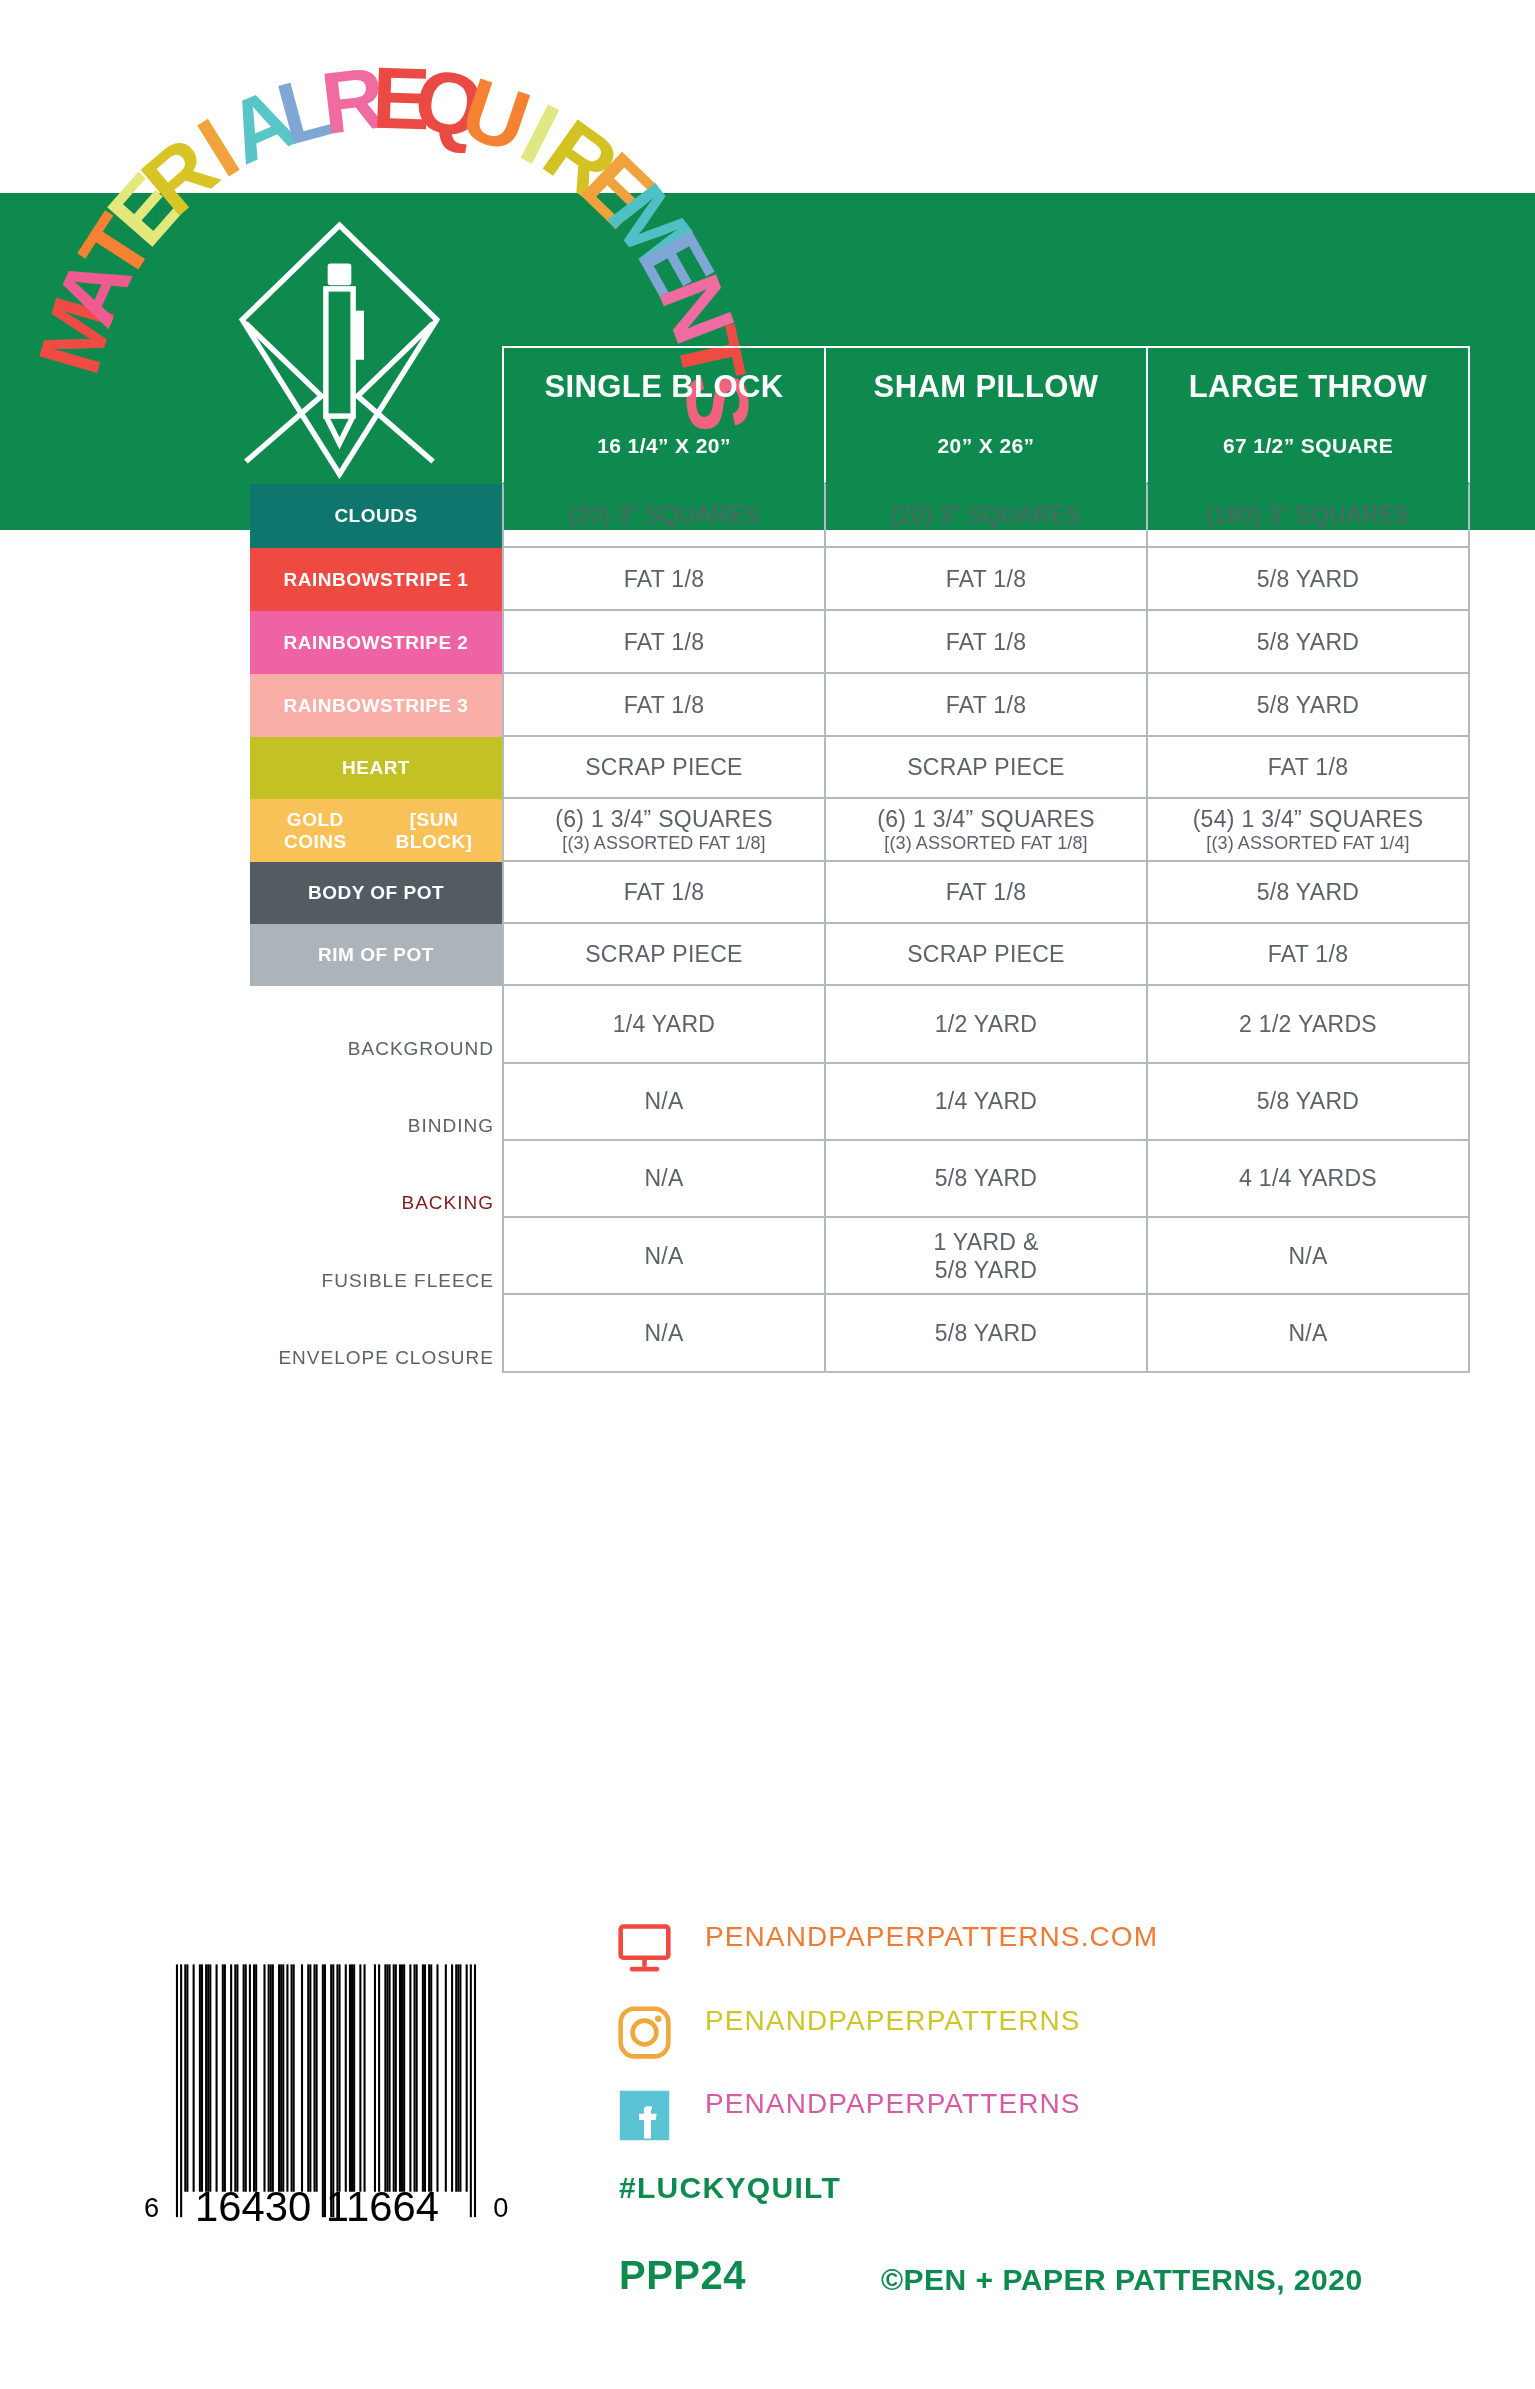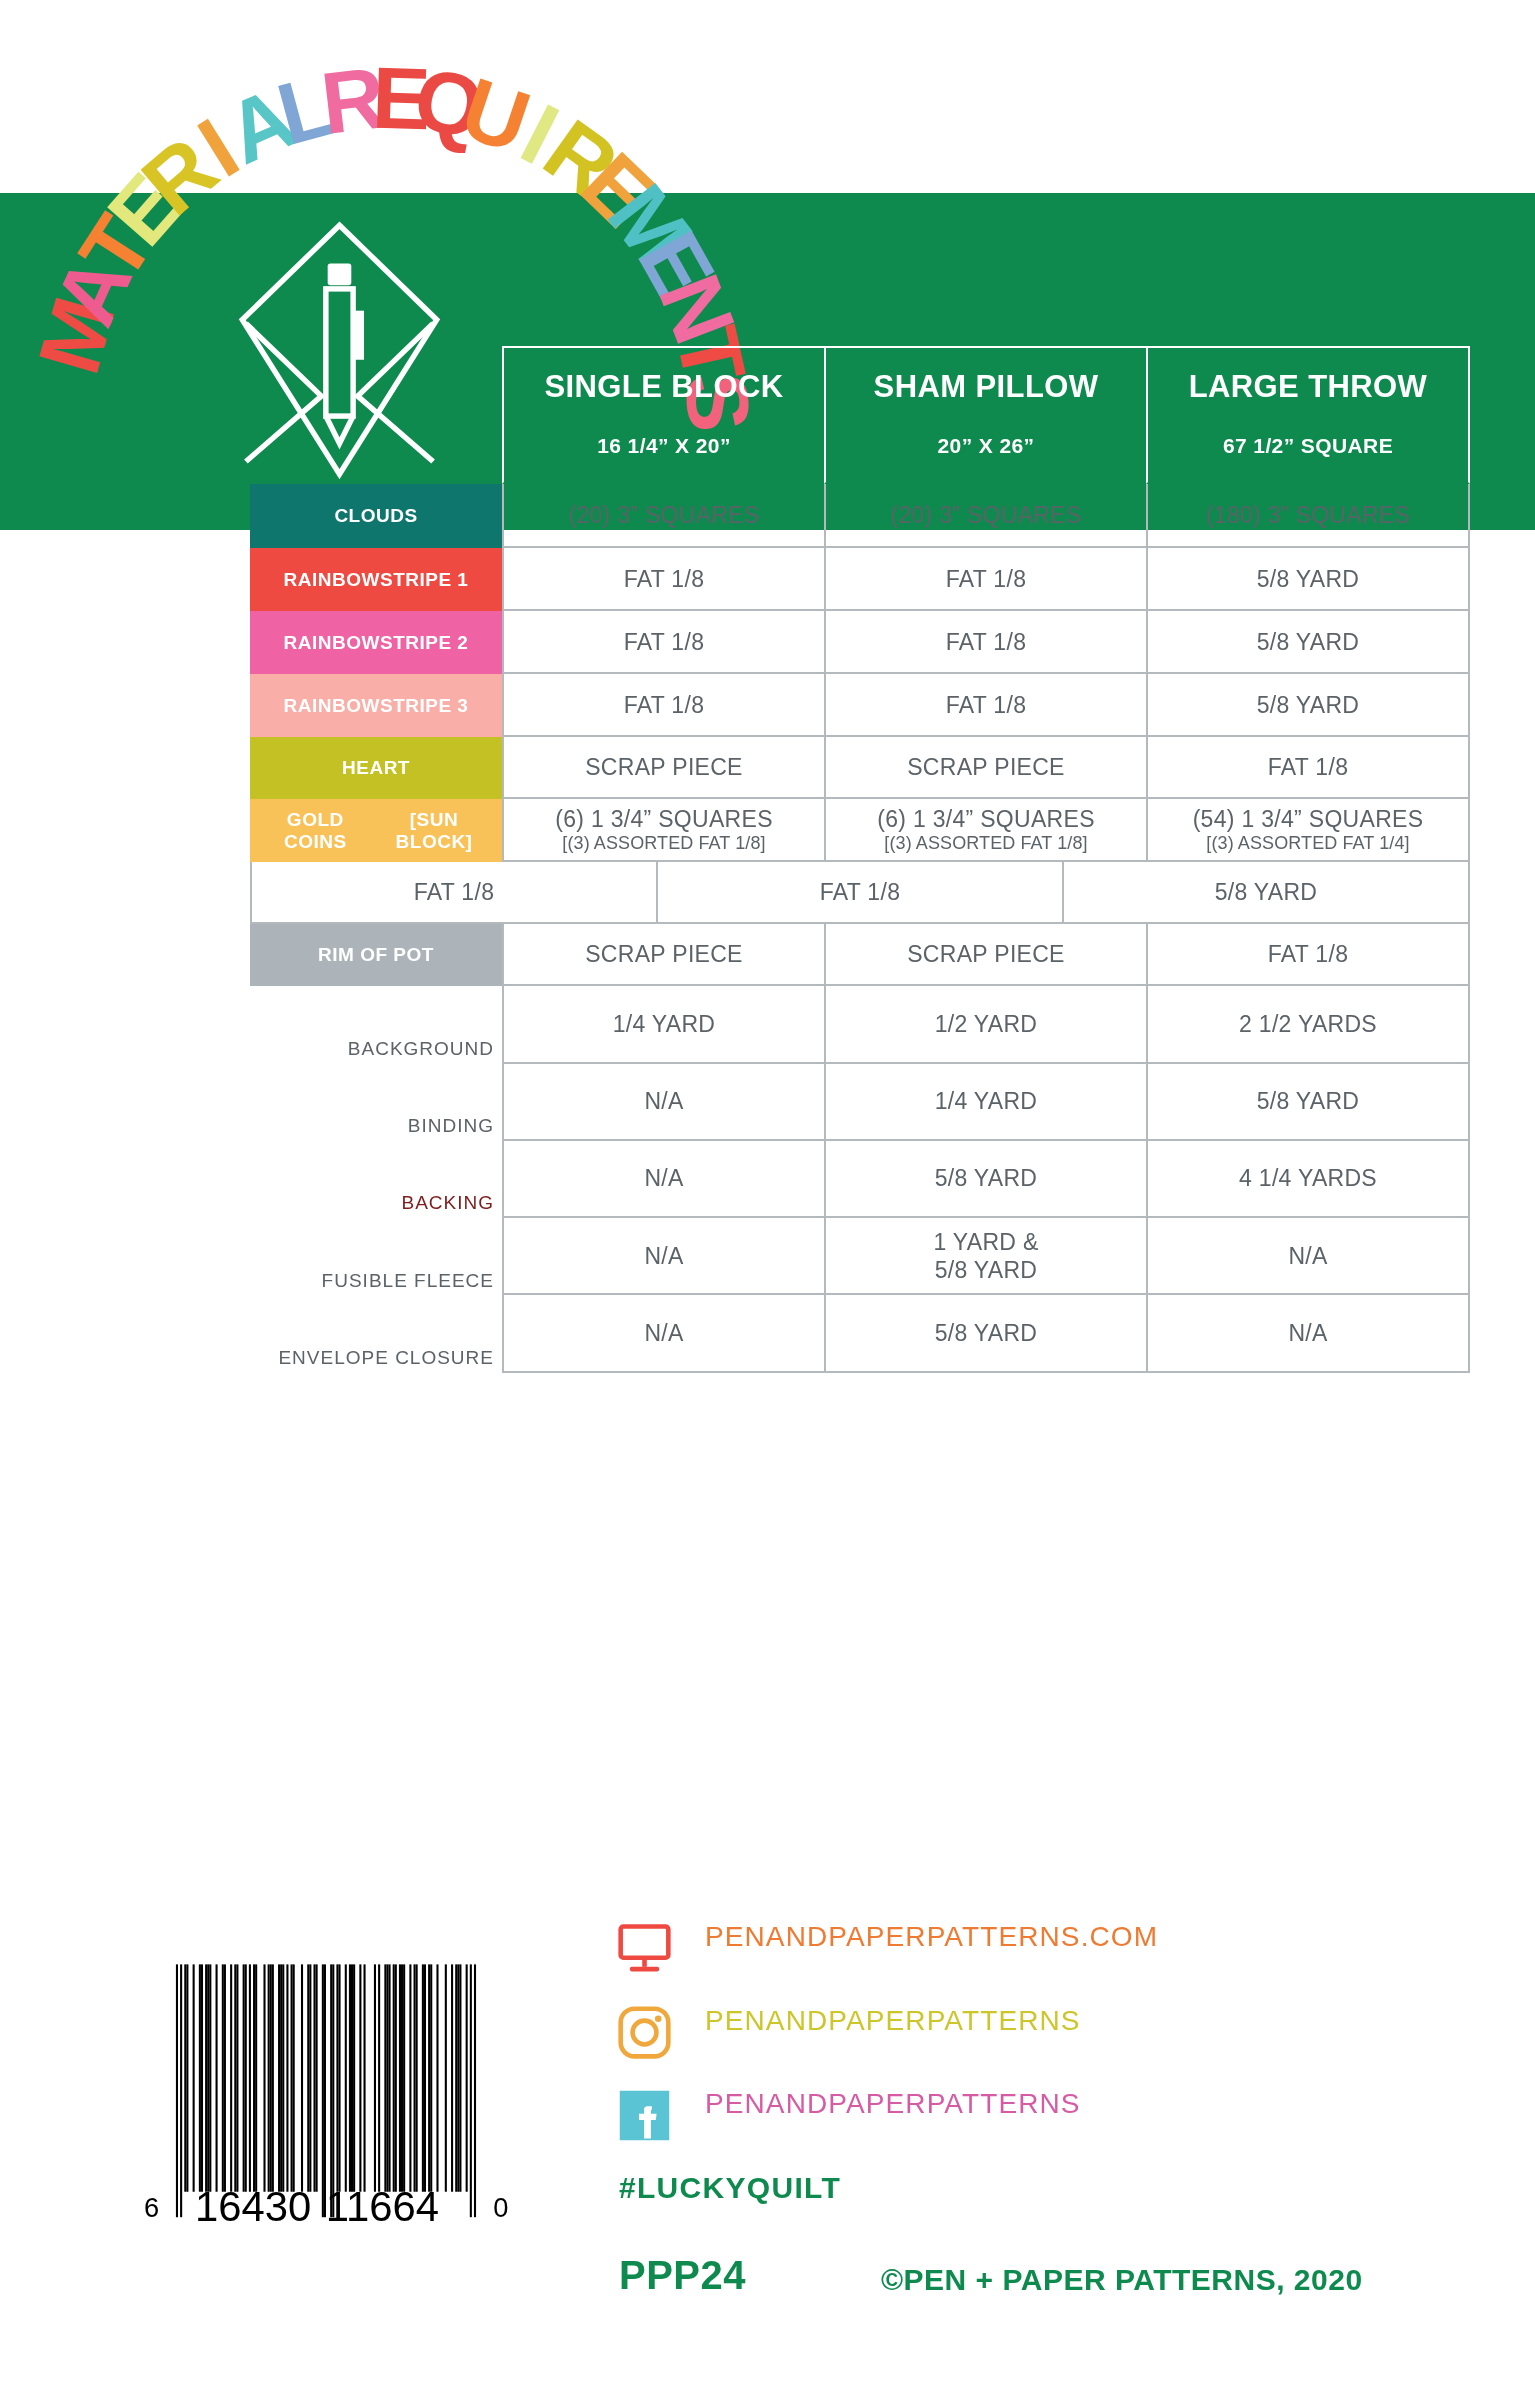--- a/index.html
+++ b/index.html
@@ -239,20 +239,23 @@
           <div class="val-cell">
             <div>(6) 1 3/4” SQUARES</div>
             <div class="sub">[(3) ASSORTED FAT 1/8]</div>
           </div>
           <div class="val-cell">
             <div>(54) 1 3/4” SQUARES</div>
             <div class="sub">[(3) ASSORTED FAT 1/4]</div>
           </div>
         </div>
         <div class="trow" style="min-height: 62px;">
+          <div class="label-cell" style="background: rgb(84, 92, 99); color: rgb(255, 255, 255);">
+            <div>BODY OF POT</div>
+          </div>
           <div class="val-cell">
             <div>FAT 1/8</div>
           </div>
           <div class="val-cell">
             <div>FAT 1/8</div>
           </div>
           <div class="val-cell">
             <div>5/8 YARD</div>
           </div>
         </div>

